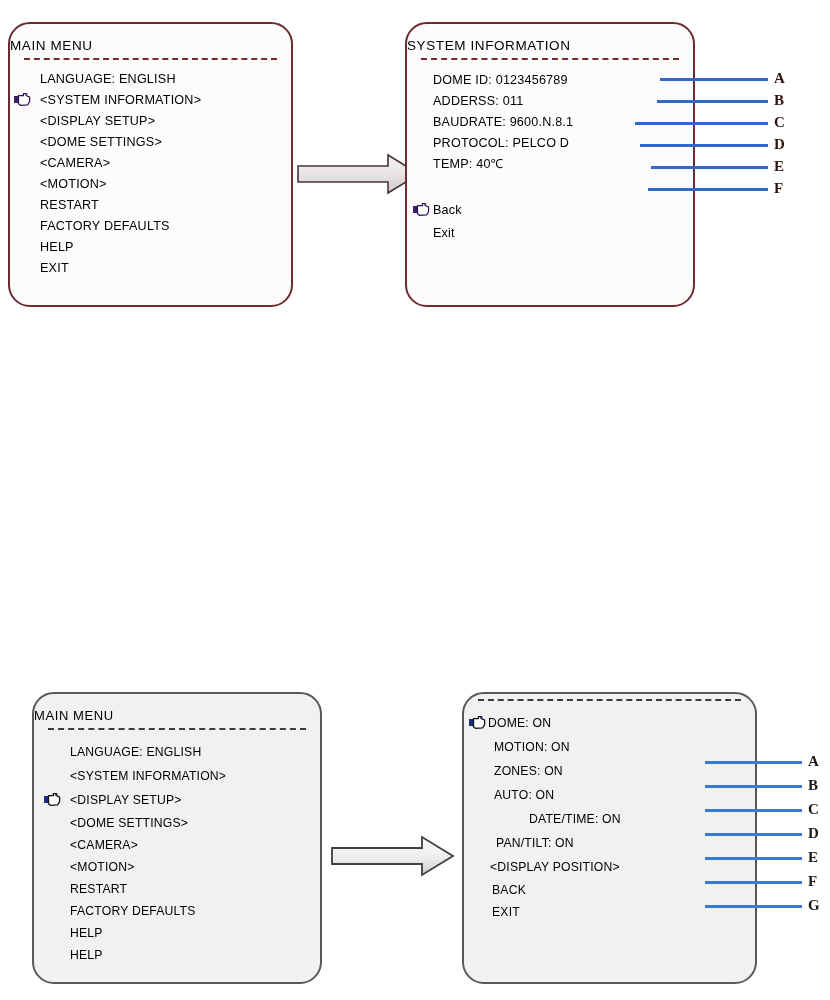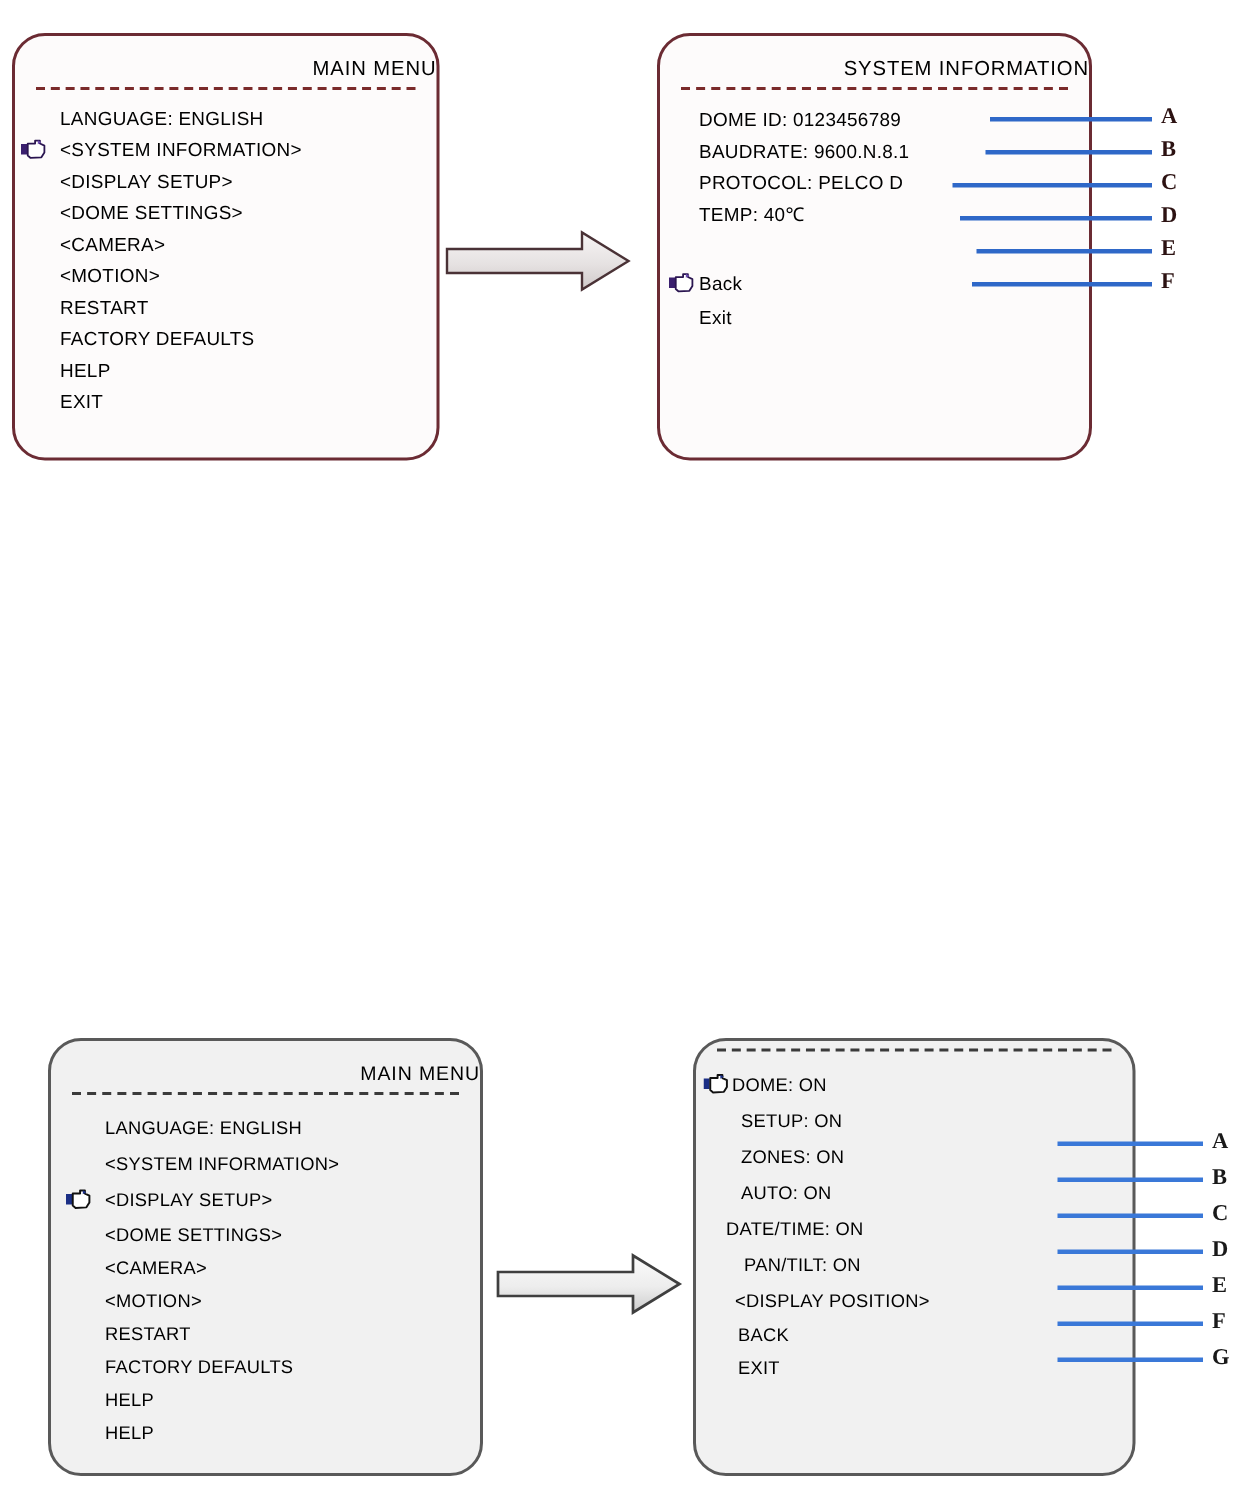--- a/index.html
+++ b/index.html
@@ -26,21 +26,21 @@
   .panel.maroon {
     border: 2px solid #6b2b33;
     background: #fdfbfb;
   }
   .panel.gray {
     border: 2px solid #595959;
     background: #f1f1f1;
   }
 
   .panel-title {
-    text-align: right;
+    text-align: left;
     font-size: 13.5px;
     letter-spacing: 0.6px;
     font-weight: 400;
     margin-top: 14px;
     white-space: nowrap;
   }
   .panel.gray .panel-title { font-size: 13px; }
 
   .title-rule {
     height: 0;
@@ -167,28 +167,31 @@
   <defs>
     <linearGradient id="agradTop" x1="0" y1="0" x2="0" y2="1">
       <stop offset="0%" stop-color="#f7f5f5"></stop>
       <stop offset="55%" stop-color="#e6e2e2"></stop>
       <stop offset="100%" stop-color="#cfc9c9"></stop>
     </linearGradient>
   </defs>
   <path d="M2 16 L92 16 L92 5 L123 24 L92 43 L92 32 L2 32 Z" fill="url(#agradTop)" stroke="#4a3236" stroke-width="1.6" stroke-linejoin="miter"></path>
 </svg>
 
-<div class="panel maroon" id="panel-top-right" style="left:438px; top:22px; width:290px; height:285px;">
+<div class="panel maroon" id="panel-top-right" style="left:405px; top:22px; width:290px; height:285px;">
 
   <div class="panel-title">SYSTEM INFORMATION</div>
   <div class="title-rule"></div>
 
   <div class="rows" style="margin-top:9px;">
     <div class="row ind-4">
       <span class="row-label">DOME ID: 0123456789</span>
+    </div>
+    <div class="row ind-4">
+      <span class="row-label">ADDERSS: 011</span>
     </div>
     <div class="row ind-4">
       <span class="row-label">BAUDRATE: 9600.N.8.1</span>
     </div>
     <div class="row ind-4">
       <span class="row-label">PROTOCOL: PELCO D</span>
     </div>
     <div class="row ind-4">
       <span class="row-label">TEMP: 40℃</span>
     </div>
@@ -295,29 +298,29 @@
       <svg class="hand-icon" style="left:5px;" viewBox="0 0 17 15" xmlns="http://www.w3.org/2000/svg">
         <rect x="0" y="3.5" width="4" height="7" fill="#1b2f86"></rect>
         <path d="M4.5 3.2 L9.4 3.2 L9.4 1.2 L12.6 1.2 L12.6 3.2
                  L15.6 4.6 L15.6 9.2 L13.6 12.4 L6.4 12.8 L4.5 11.2 Z" fill="#ffffff" stroke="#111111" stroke-width="1.3" stroke-linejoin="round"></path>
         <path d="M11.2 1.0 L13.6 2.4 L11.2 3.6 Z" fill="#1b2f86"></path>
       </svg>
       <span class="row-label">DOME: ON</span>
     </div>
 
     <div class="row" style="padding-left:30px; height:24px;">
-      <span class="row-label">SETUP: ON</span>
+      <span class="row-label">MOTION: ON</span>
     </div>
     <div class="row" style="padding-left:30px; height:24px;">
       <span class="row-label">ZONES: ON</span>
     </div>
     <div class="row" style="padding-left:30px; height:24px;">
       <span class="row-label">AUTO: ON</span>
     </div>
-    <div class="row" style="padding-left:20px; height:24px;">
+    <div class="row" style="padding-left:37px; height:24px;margin-left:28px;">
       <span class="row-label">DATE/TIME: ON</span>
     </div>
     <div class="row" style="padding-left:32px; height:24px;">
       <span class="row-label">PAN/TILT: ON</span>
     </div>
     <div class="row" style="padding-left:26px; height:24px;">
       <span class="row-label">&lt;DISPLAY POSITION&gt;</span>
     </div>
 
     <div class="row" style="padding-left:28px; height:22px;">

